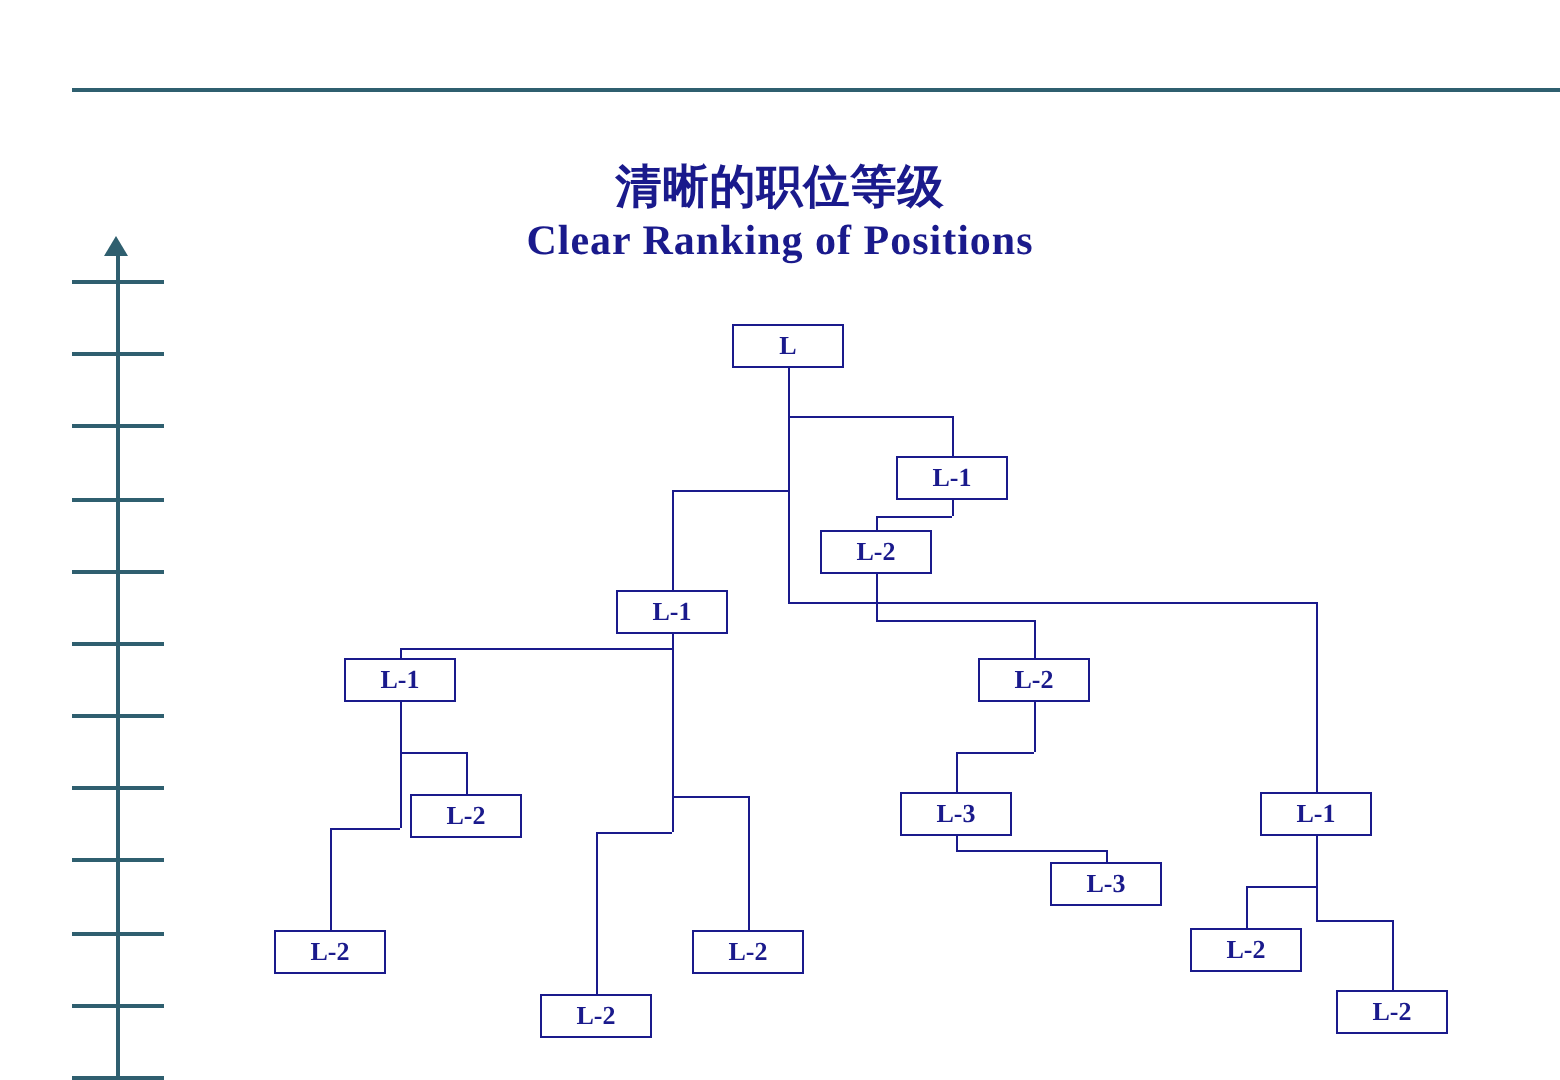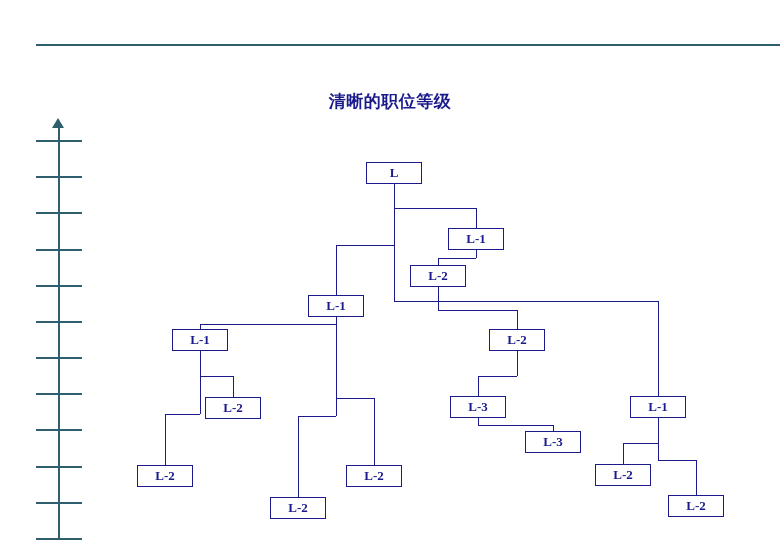--- a/index.html
+++ b/index.html
@@ -53,22 +53,22 @@
   
   .title-cn, .title-en {
     position: absolute;
     width: 780px;
     text-align: center;
     color: #1a1a8c;
     font-weight: bold;
     letter-spacing: 0.5px;
   }
   .title-cn {
-    top: 90px;
-    font-size: 17px;
+    top: 78px;
+    font-size: 23px;
     font-family: "DejaVu Sans", sans-serif;
   }
   .title-en {
     top: 108px;
     font-size: 21px;
     font-family: "Liberation Serif", serif;
   }
   
   .chart {
     position: absolute;
@@ -117,20 +117,21 @@
       <div class="tick" style="top: 320.909px;"></div>
       <div class="tick" style="top: 357.091px;"></div>
       <div class="tick" style="top: 393.273px;"></div>
       <div class="tick" style="top: 429.455px;"></div>
       <div class="tick" style="top: 465.636px;"></div>
       <div class="tick" style="top: 501.818px;"></div>
       <div class="tick" style="top: 538px;"></div>
     </div>
 
   <div class="title-cn">清晰的职位等级</div>
+  <div class="title-en">Clear Ranking of Positions</div>
 
   <div class="chart" id="chart">
     <div id="edges">
         <div class="conn v" style="left: 394px; top: 184px; height: 24px;"></div>
         <div class="conn h" style="left: 394px; top: 208px; width: 82px;"></div>
         <div class="conn v" style="left: 476px; top: 208px; height: 20px;"></div>
         <div class="conn v" style="left: 394px; top: 184px; height: 61px;"></div>
         <div class="conn h" style="left: 336px; top: 245px; width: 58px;"></div>
         <div class="conn v" style="left: 336px; top: 245px; height: 50px;"></div>
         <div class="conn v" style="left: 394px; top: 184px; height: 117px;"></div>

